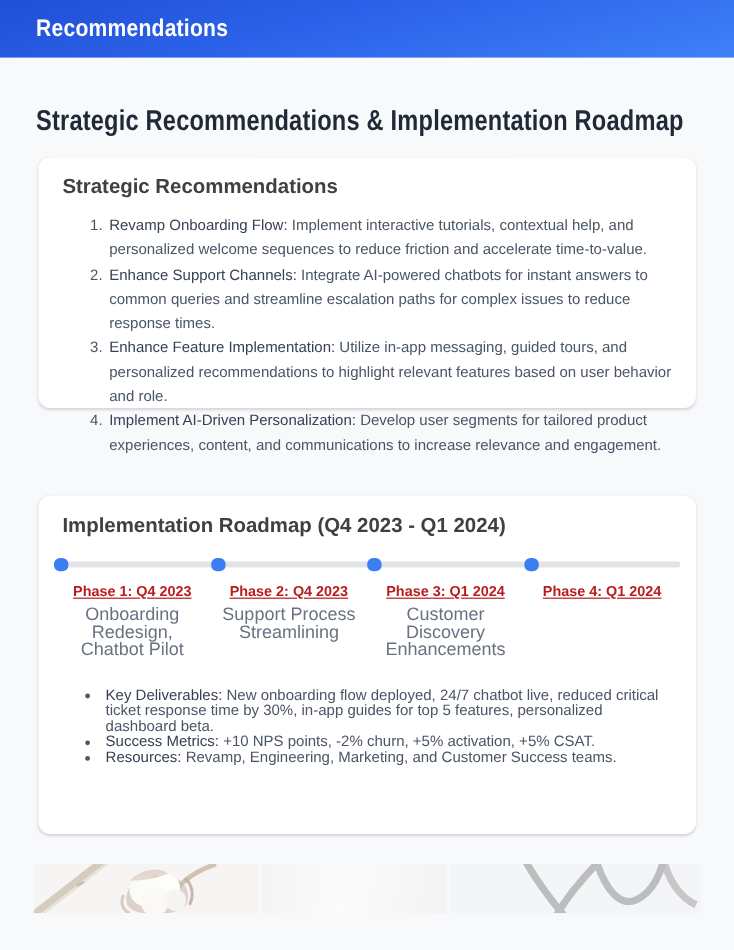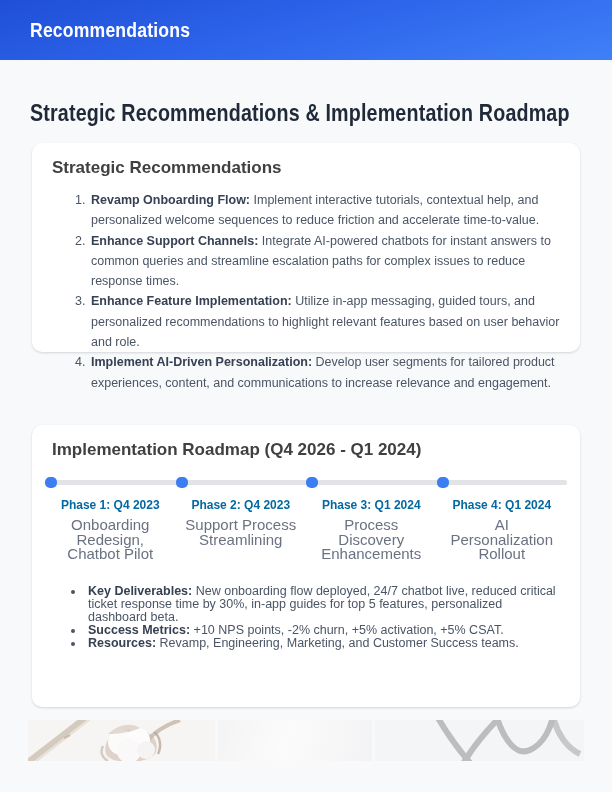--- a/index.html
+++ b/index.html
@@ -6,21 +6,21 @@
   html, body { width: 612px; height: 792px; }
   body {
     font-family: "Liberation Sans", sans-serif;
     background: #f8f9fb;
     position: relative;
     overflow: hidden;
     color: #4a5565;
   }
   
   .header-bar {
-    height: 60px;
+    height: 48px;
     background: linear-gradient(165deg, #1f4fd6 0%, #2c63ea 45%, #3f80f7 100%);
     display: flex;
     align-items: center;
     padding: 0 30px;
   }
   .header-title {
     color: #ffffff;
     font-size: 20px;
     font-weight: 700;
     transform: scaleX(0.88);
@@ -58,21 +58,21 @@
   .card-roadmap { height: 282px; margin-top: 73px; }
   
   .rec-list {
     margin: 10px 0 0 0;
     padding-left: 37px;
     font-size: 12.5px;
     line-height: 20.3px;
     color: #4a5565;
   }
   .rec-list li { padding-left: 2px; }
-  .lead { font-weight: 700; color: #364153; }
+  .lead { font-weight: 400; color: #364153; }
   
   .timeline {
     position: relative;
     margin: 14px -7px 0 -7px;
     height: 12px;
   }
   .timeline-track {
     position: absolute;
     left: 0; right: 0; top: 4px;
     height: 5px;
@@ -92,22 +92,23 @@
   .dot-2 { left: 50%; }
   .dot-3 { left: 75%; }
   .phase-row {
     display: flex;
     margin: 10px -7px 0 -7px;
   }
   .phase-col { flex: 1 1 0; text-align: center; padding: 0 6px; }
   .phase-label {
     font-size: 12px;
     font-weight: 700;
-    color: #0369a1;
+    color: #b91c1c;
     line-height: 15px;
+    text-decoration: underline;
   }
   .phase-desc {
     margin-top: 5px;
     font-size: 15px;
     line-height: 14.5px;
     color: #6a7282;
   }
   
   .detail-list {
     margin: 23px 0 0 0;
@@ -148,46 +149,45 @@
   <h2 class="card-title">Strategic Recommendations</h2>
   <ol class="rec-list">
     <li><span class="lead">Revamp Onboarding Flow:</span><span> Implement interactive tutorials, contextual help, and personalized welcome sequences to reduce friction and accelerate time-to-value.</span></li>
     <li><span class="lead">Enhance Support Channels:</span><span> Integrate AI-powered chatbots for instant answers to common queries and streamline escalation paths for complex issues to reduce response times.</span></li>
     <li><span class="lead">Enhance Feature Implementation:</span><span> Utilize in-app messaging, guided tours, and personalized recommendations to highlight relevant features based on user behavior and role.</span></li>
     <li><span class="lead">Implement AI-Driven Personalization:</span><span> Develop user segments for tailored product experiences, content, and communications to increase relevance and engagement.</span></li>
   </ol>
 </section>
 
 <section class="card card-roadmap">
-  <h2 class="card-title">Implementation Roadmap (Q4 2026 - Q1 2024)</h2>
+  <h2 class="card-title">Implementation Roadmap (Q4 2023 - Q1 2024)</h2>
 
   <div class="timeline">
     <div class="timeline-track"></div>
     <div class="timeline-dot dot-0"></div>
     <div class="timeline-dot dot-1"></div>
     <div class="timeline-dot dot-2"></div>
     <div class="timeline-dot dot-3"></div>
   </div>
 
   <div class="phase-row">
     <div class="phase-col">
       <div class="phase-label">Phase 1: Q4 2023</div>
       <div class="phase-desc">Onboarding Redesign, Chatbot Pilot</div>
     </div>
     <div class="phase-col">
       <div class="phase-label">Phase 2: Q4 2023</div>
       <div class="phase-desc">Support Process Streamlining</div>
     </div>
     <div class="phase-col">
       <div class="phase-label">Phase 3: Q1 2024</div>
-      <div class="phase-desc">Process Discovery Enhancements</div>
+      <div class="phase-desc">Customer Discovery Enhancements</div>
     </div>
     <div class="phase-col">
       <div class="phase-label">Phase 4: Q1 2024</div>
-      <div class="phase-desc">AI Personalization Rollout</div>
     </div>
   </div>
 
   <ul class="detail-list">
     <li><span class="lead">Key Deliverables:</span><span> New onboarding flow deployed, 24/7 chatbot live, reduced critical ticket response time by 30%, in-app guides for top 5 features, personalized dashboard beta.</span></li>
     <li><span class="lead">Success Metrics:</span><span> +10 NPS points, -2% churn, +5% activation, +5% CSAT.</span></li>
     <li><span class="lead">Resources:</span><span> Revamp, Engineering, Marketing, and Customer Success teams.</span></li>
   </ul>
 </section>
 

